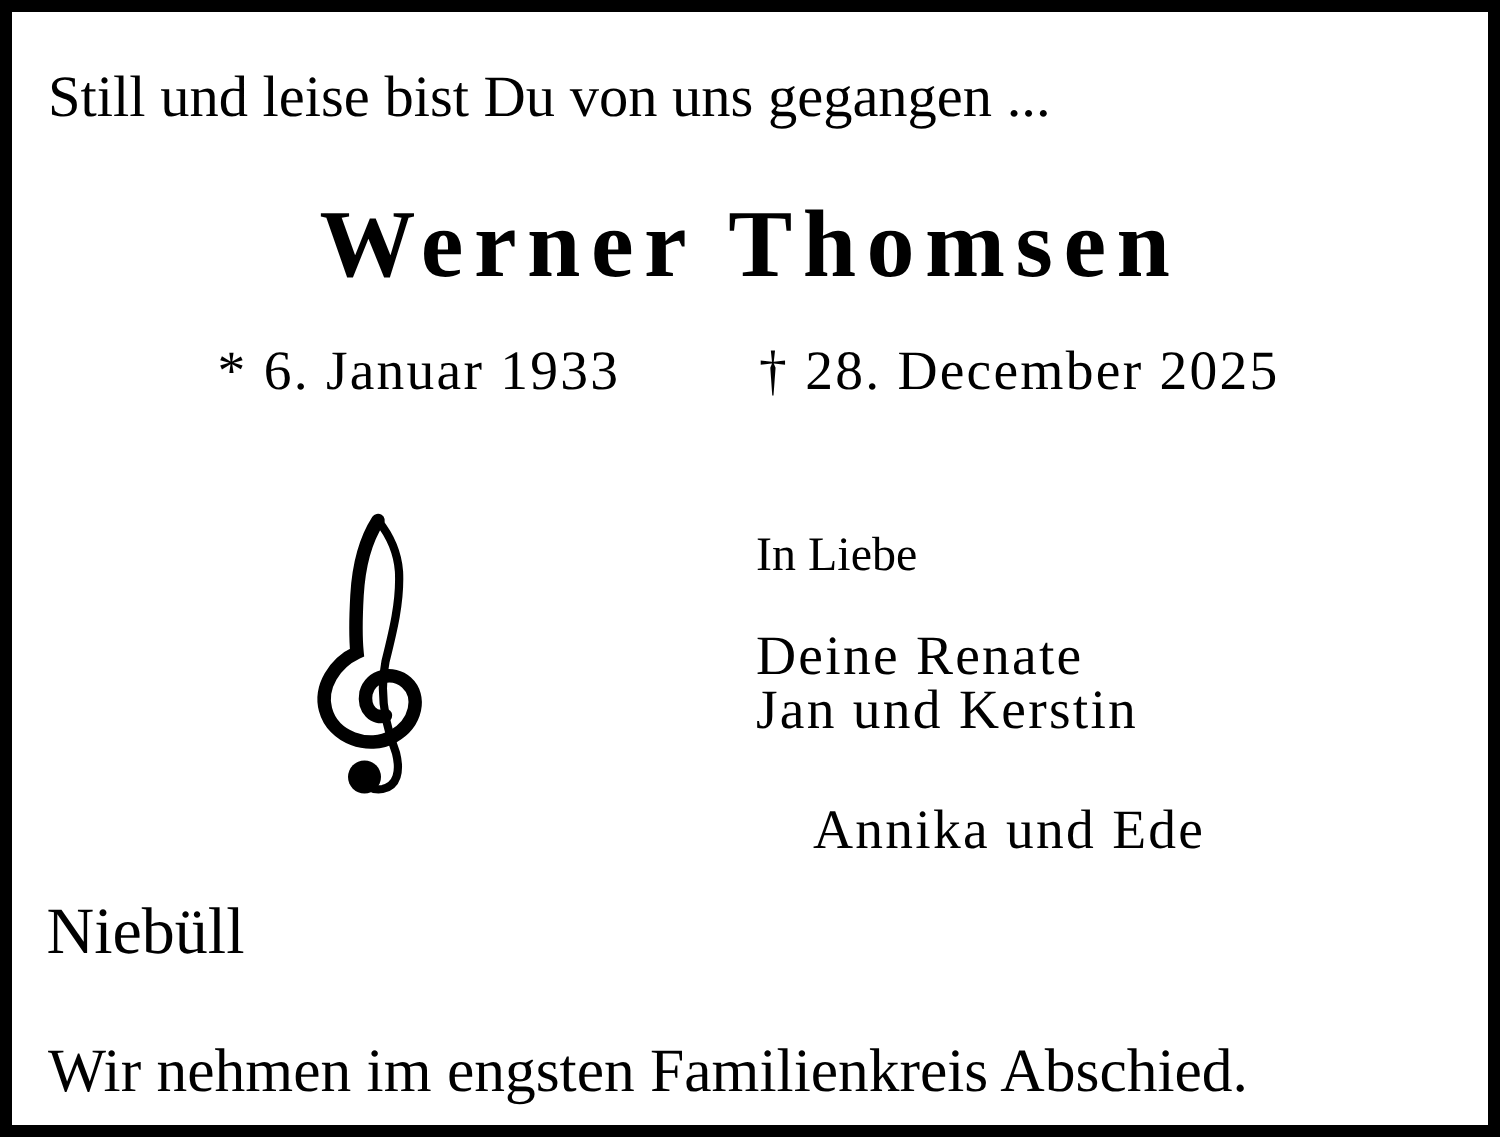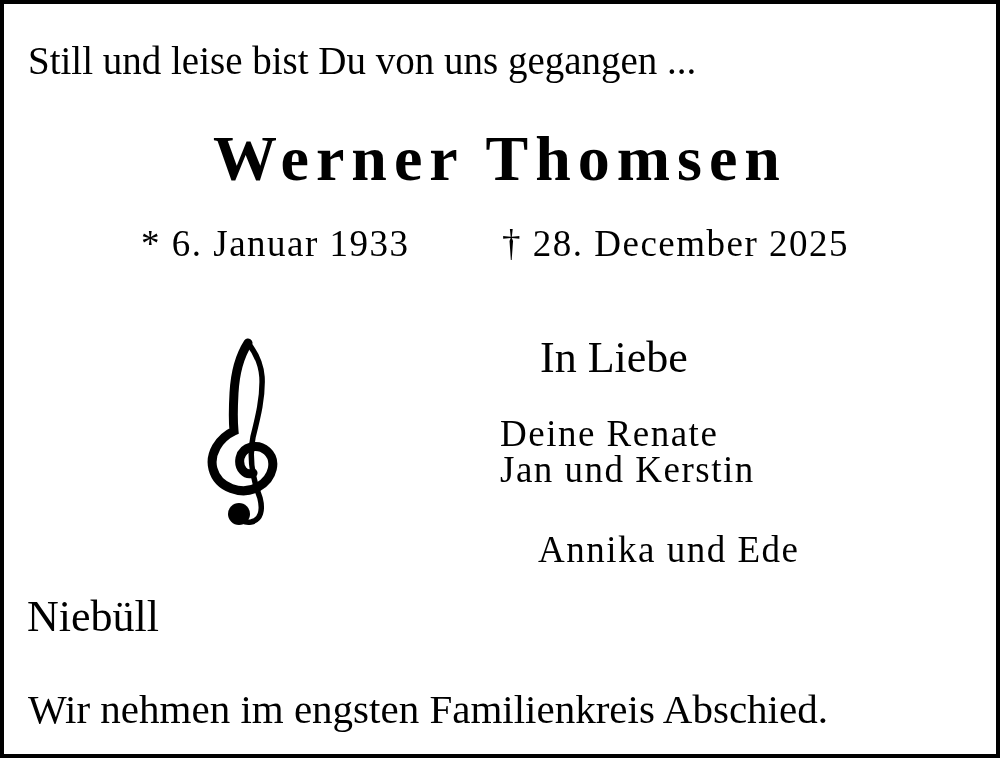--- a/index.html
+++ b/index.html
@@ -2,21 +2,21 @@
 <html><head>
 <meta charset="utf-8">
 <style>
   html, body { margin: 0; padding: 0; background: #ffffff; }
   .page {
     position: relative;
     width: 1000px;
     height: 758px;
     box-sizing: border-box;
     background: #ffffff;
-    border: 4px solid #000000;
+    border: 8px solid #000000;
     font-family: "Liberation Serif", "DejaVu Serif", serif;
     color: #000000;
     overflow: hidden;
     padding-left: 16px;
   }
   .abs { position: absolute; white-space: nowrap; }
   .opening {
     left: 24px; top: 36px;
     font-size: 39px; line-height: 1.1;
   }
@@ -32,22 +32,22 @@
     font-size: 37px; line-height: 1.1;
     letter-spacing: 1.5px;
   }
   .birth { left: 137px; }
   .death { left: 498px; }
   .clef-wrap {
     left: 199px; top: 331px;
     width: 86px; height: 200px;
   }
   .salutation {
-    left: 496px; top: 330px;
-    font-size: 44px; line-height: 1.1; margin-left: 40px;
+    left: 496px; top: 344px;
+    font-size: 32px; line-height: 1.1;
   }
   .mourners {
     left: 496px; top: 412px;
     font-size: 37px; line-height: 36px;
     font-weight: normal;
     letter-spacing: 1.5px;
   }
   .mourners .indent { padding-left: 38px; margin-top: 44px; }
   .city {
     left: 23px; top: 589px;

